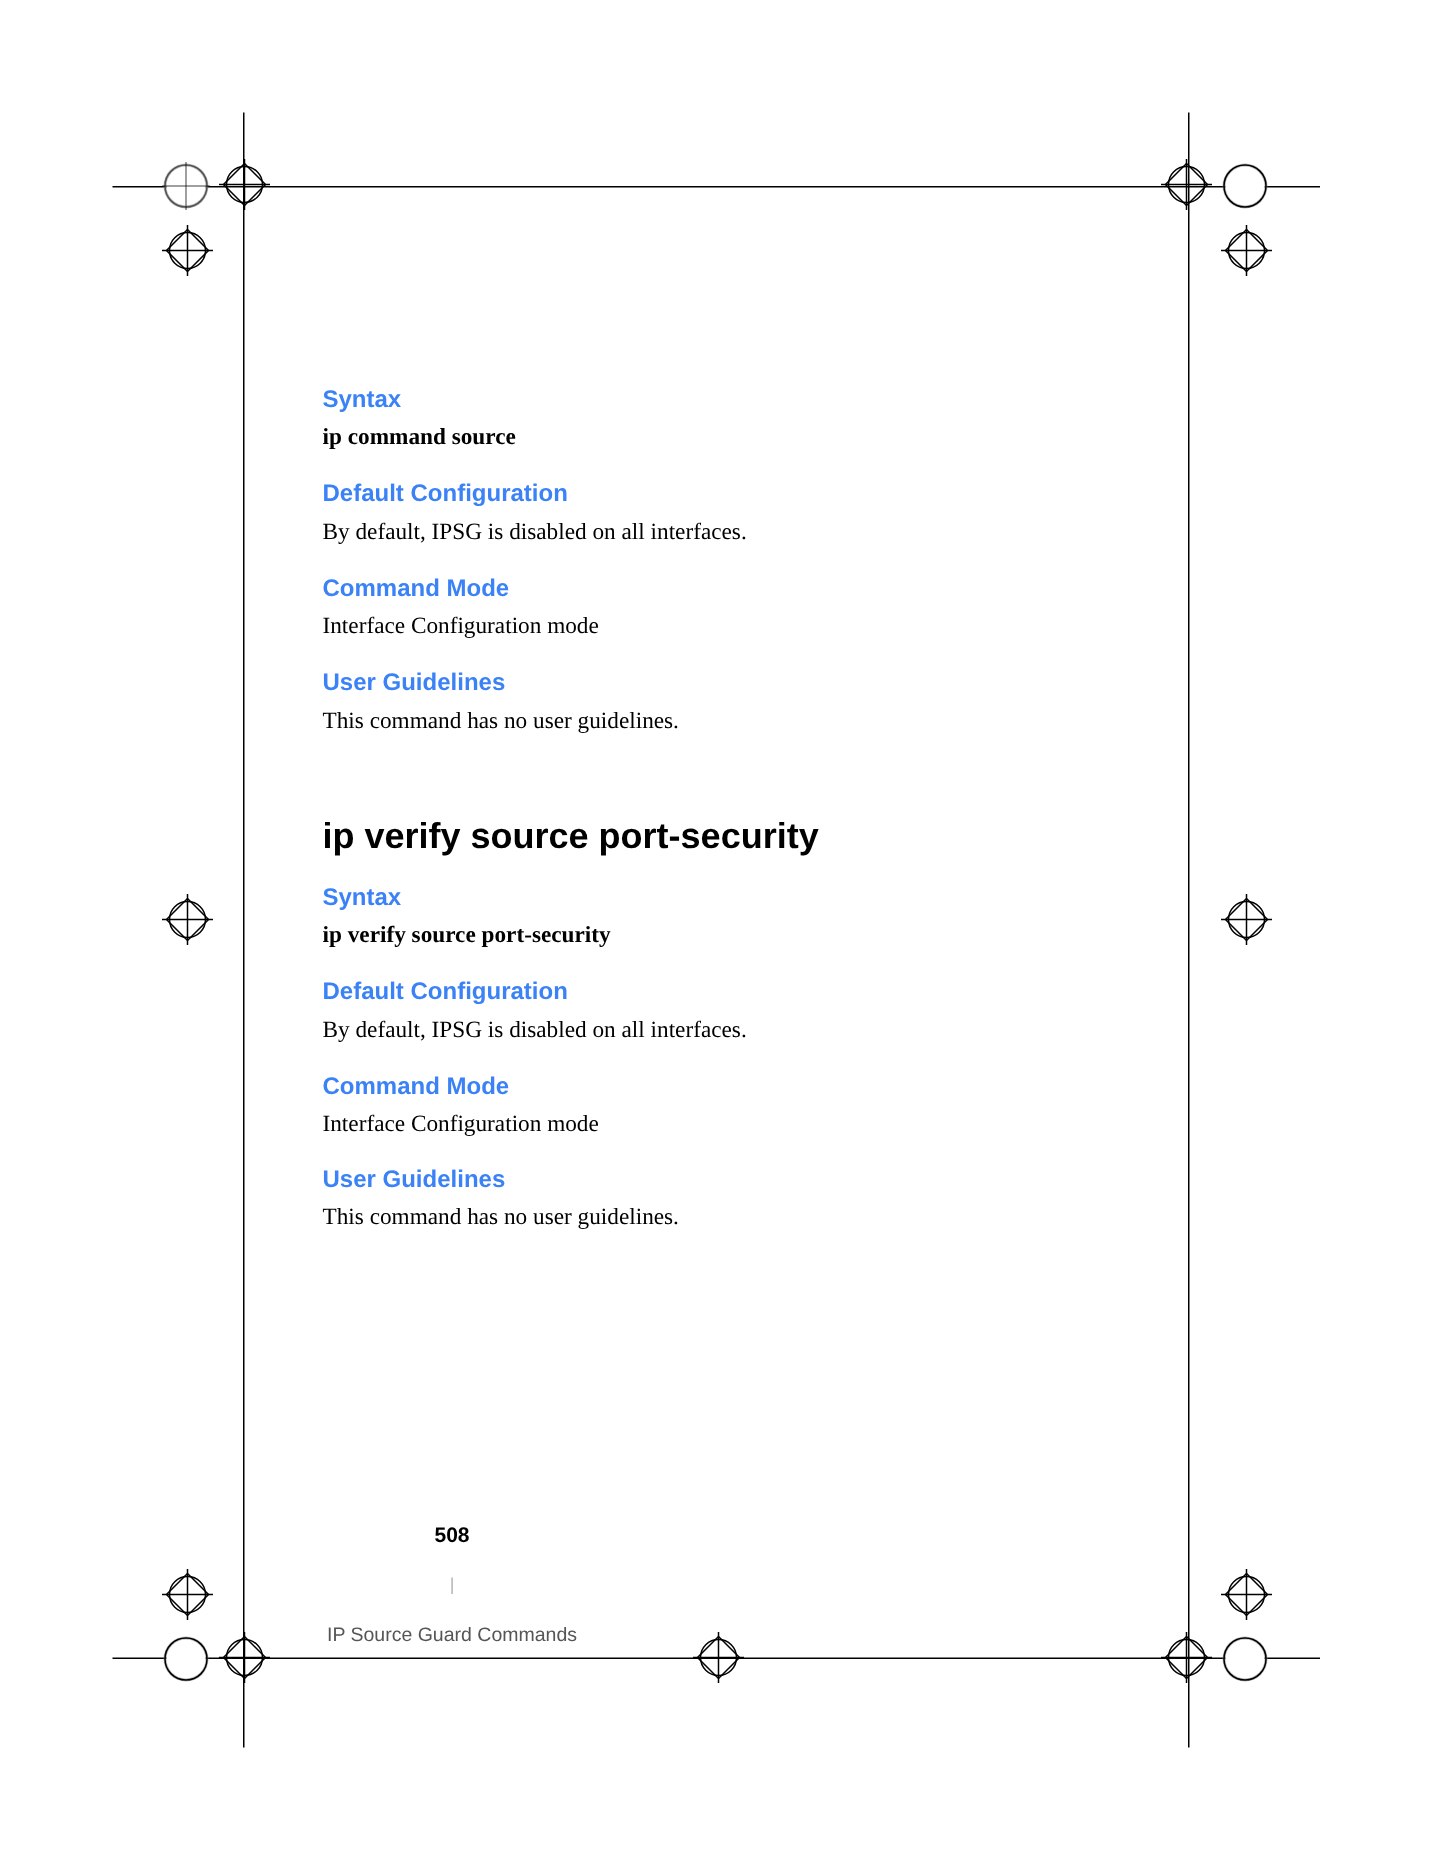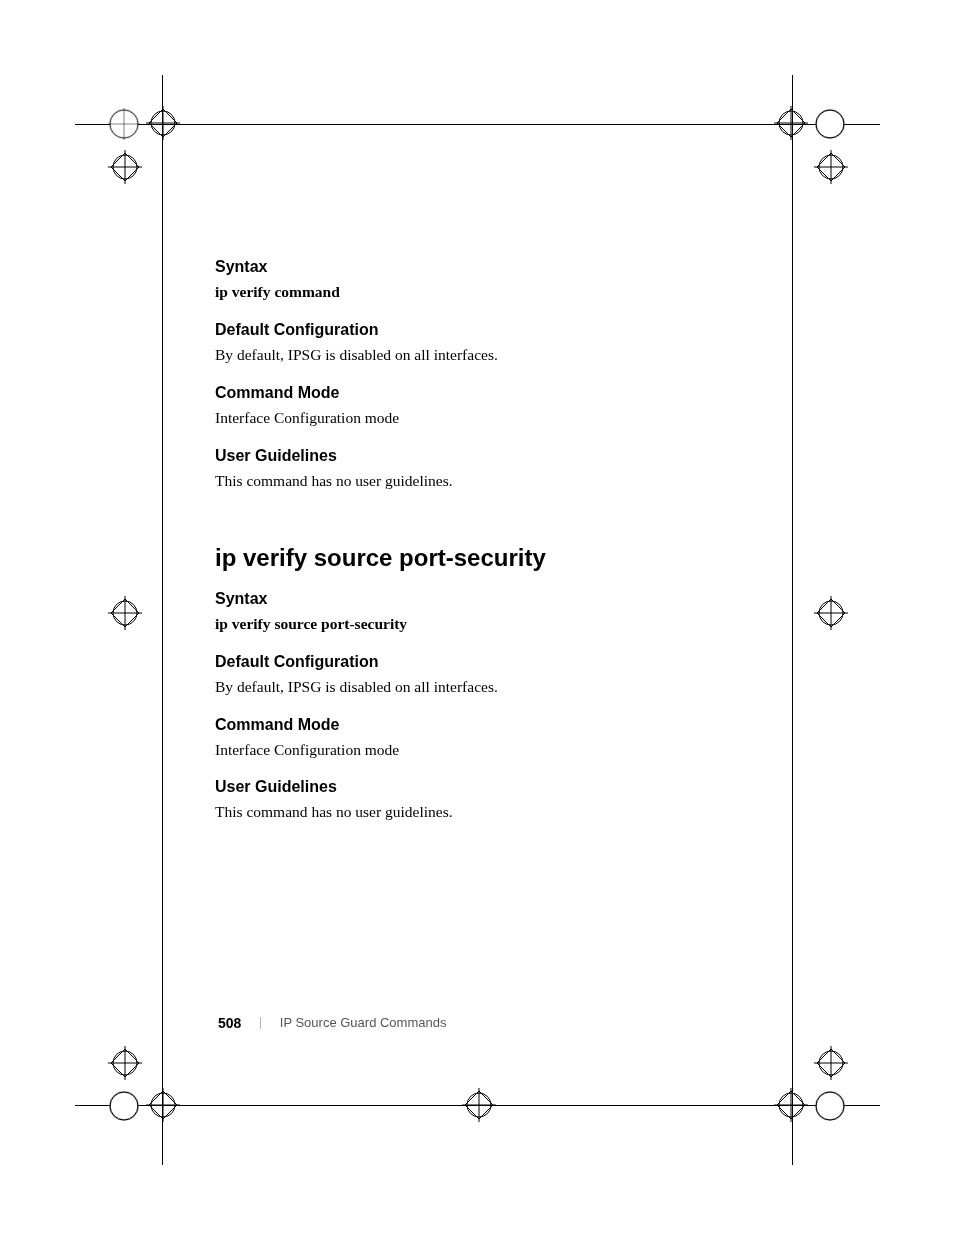--- a/index.html
+++ b/index.html
@@ -18,21 +18,21 @@
     .page-content {
       position: absolute;
       left: 215px;
       top: 258px;
       width: 530px;
     }
     .section-heading {
       font-family: 'Helvetica Neue', Arial, sans-serif;
       font-weight: bold;
       font-size: 16px;
-      color: #000000;
+      color: #3b82f6;
       margin-top: 18px;
       margin-bottom: 6px;
     }
     .section-heading:first-child {
       margin-top: 0;
     }
     .body-text {
       font-family: Georgia, 'Times New Roman', serif;
       font-size: 15.5px;
       line-height: 1.35;
@@ -51,22 +51,23 @@
     }
     .inline-bold {
       font-weight: bold;
     }
     .footer {
       position: absolute;
       left: 218px;
       top: 1015px;
       font-size: 13px;
       display: flex;
-      align-items: flex-start;
+      align-items: center;
       gap: 18px;
+      flex-direction: column;
     }
     .footer-pagenum {
       font-family: 'Helvetica Neue', Arial, sans-serif;
       font-weight: bold;
       font-size: 14px;
     }
     .footer-divider {
       color: #888;
       font-size: 12px;
     }
@@ -226,21 +227,21 @@
     <circle cx="17" cy="17" r="12" fill="none" stroke="#000" stroke-width="1"></circle>
     <path d="M17 3 L31 17 L17 31 L3 17 Z" fill="none" stroke="#000" stroke-width="1"></path>
     <line x1="17" y1="0" x2="17" y2="34" stroke="#000" stroke-width="1"></line>
     <line x1="0" y1="17" x2="34" y2="17" stroke="#000" stroke-width="1"></line>
   </svg>
 </div>
 
 <div class="page-content">
 
   <div class="section-heading">Syntax</div>
-  <div class="body-text body-bold">ip verify command</div>
+  <div class="body-text body-bold">ip command source</div>
 
   <div class="section-heading">Default Configuration</div>
   <div class="body-text">By default, IPSG is disabled on all interfaces.</div>
 
   <div class="section-heading">Command Mode</div>
   <div class="body-text">Interface Configuration mode</div>
 
   <div class="section-heading">User Guidelines</div>
   <div class="body-text">This command has no user guidelines.</div>
 

